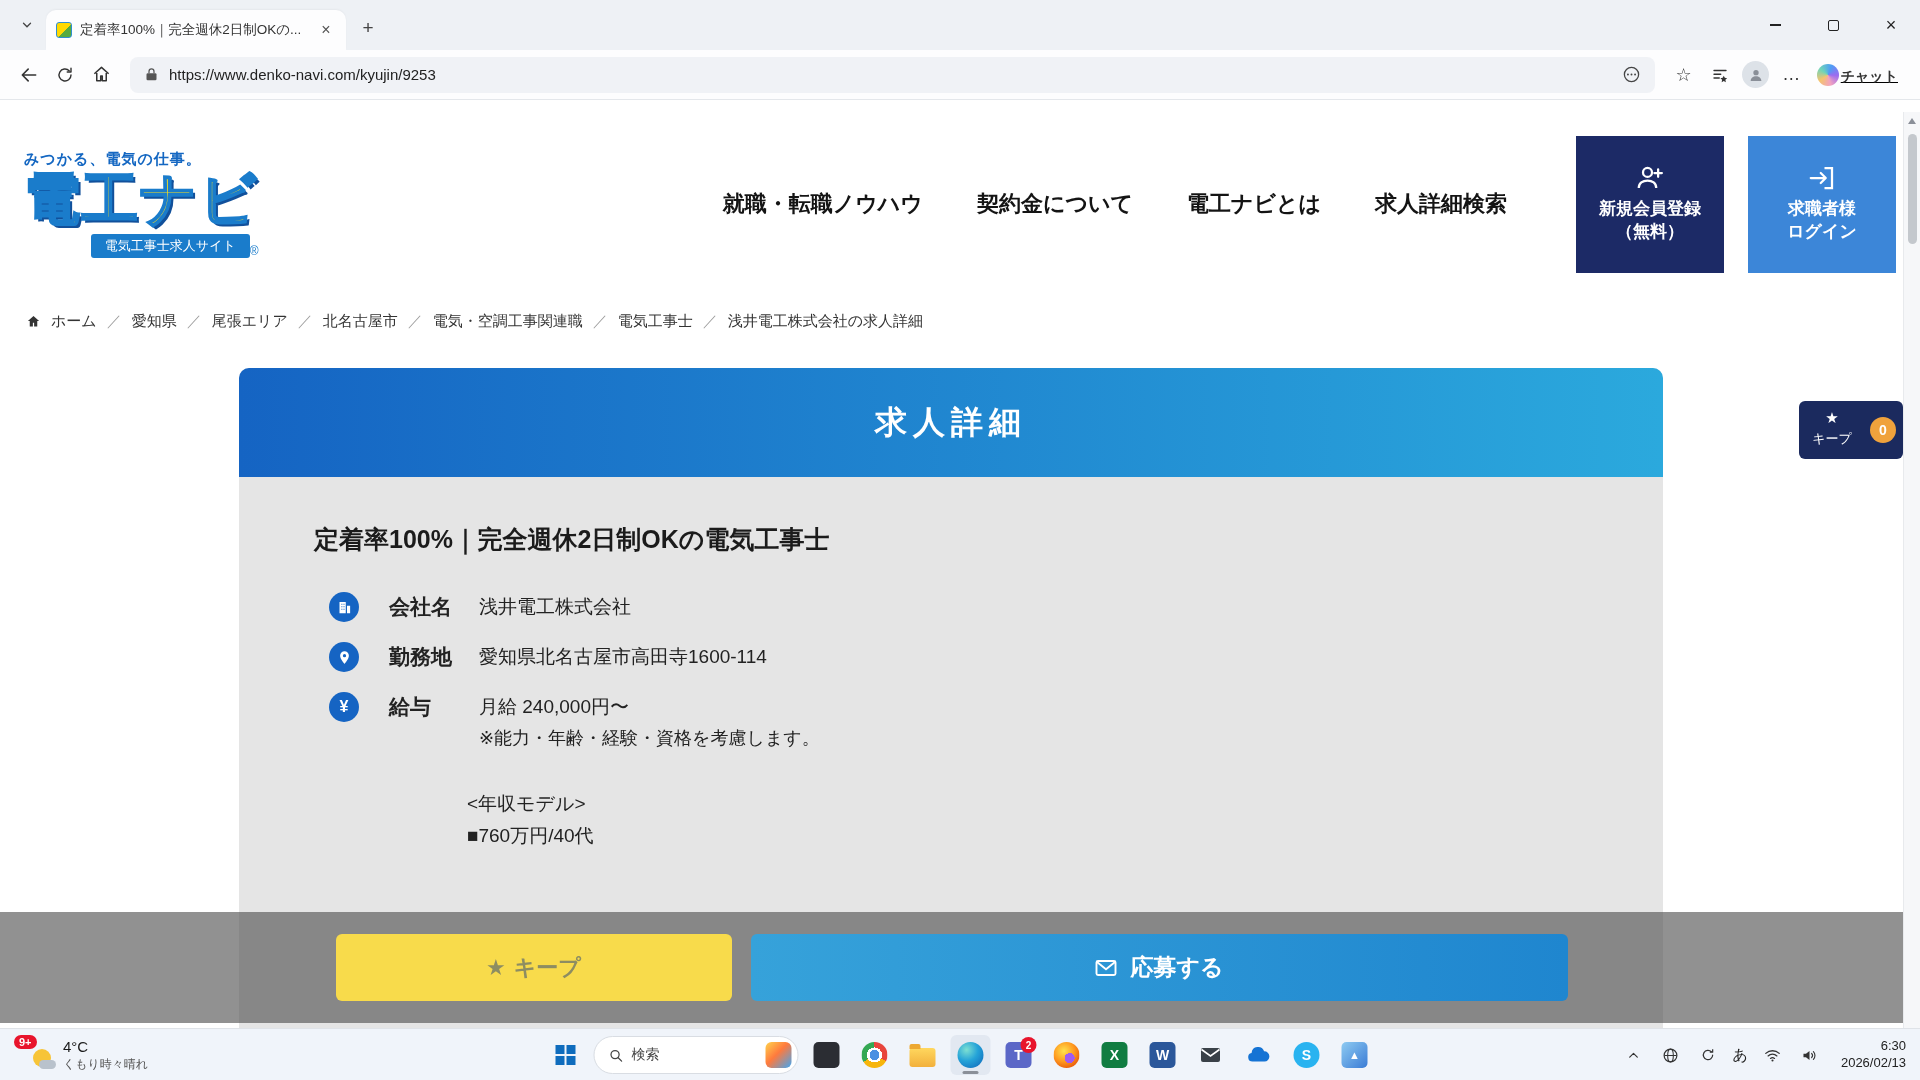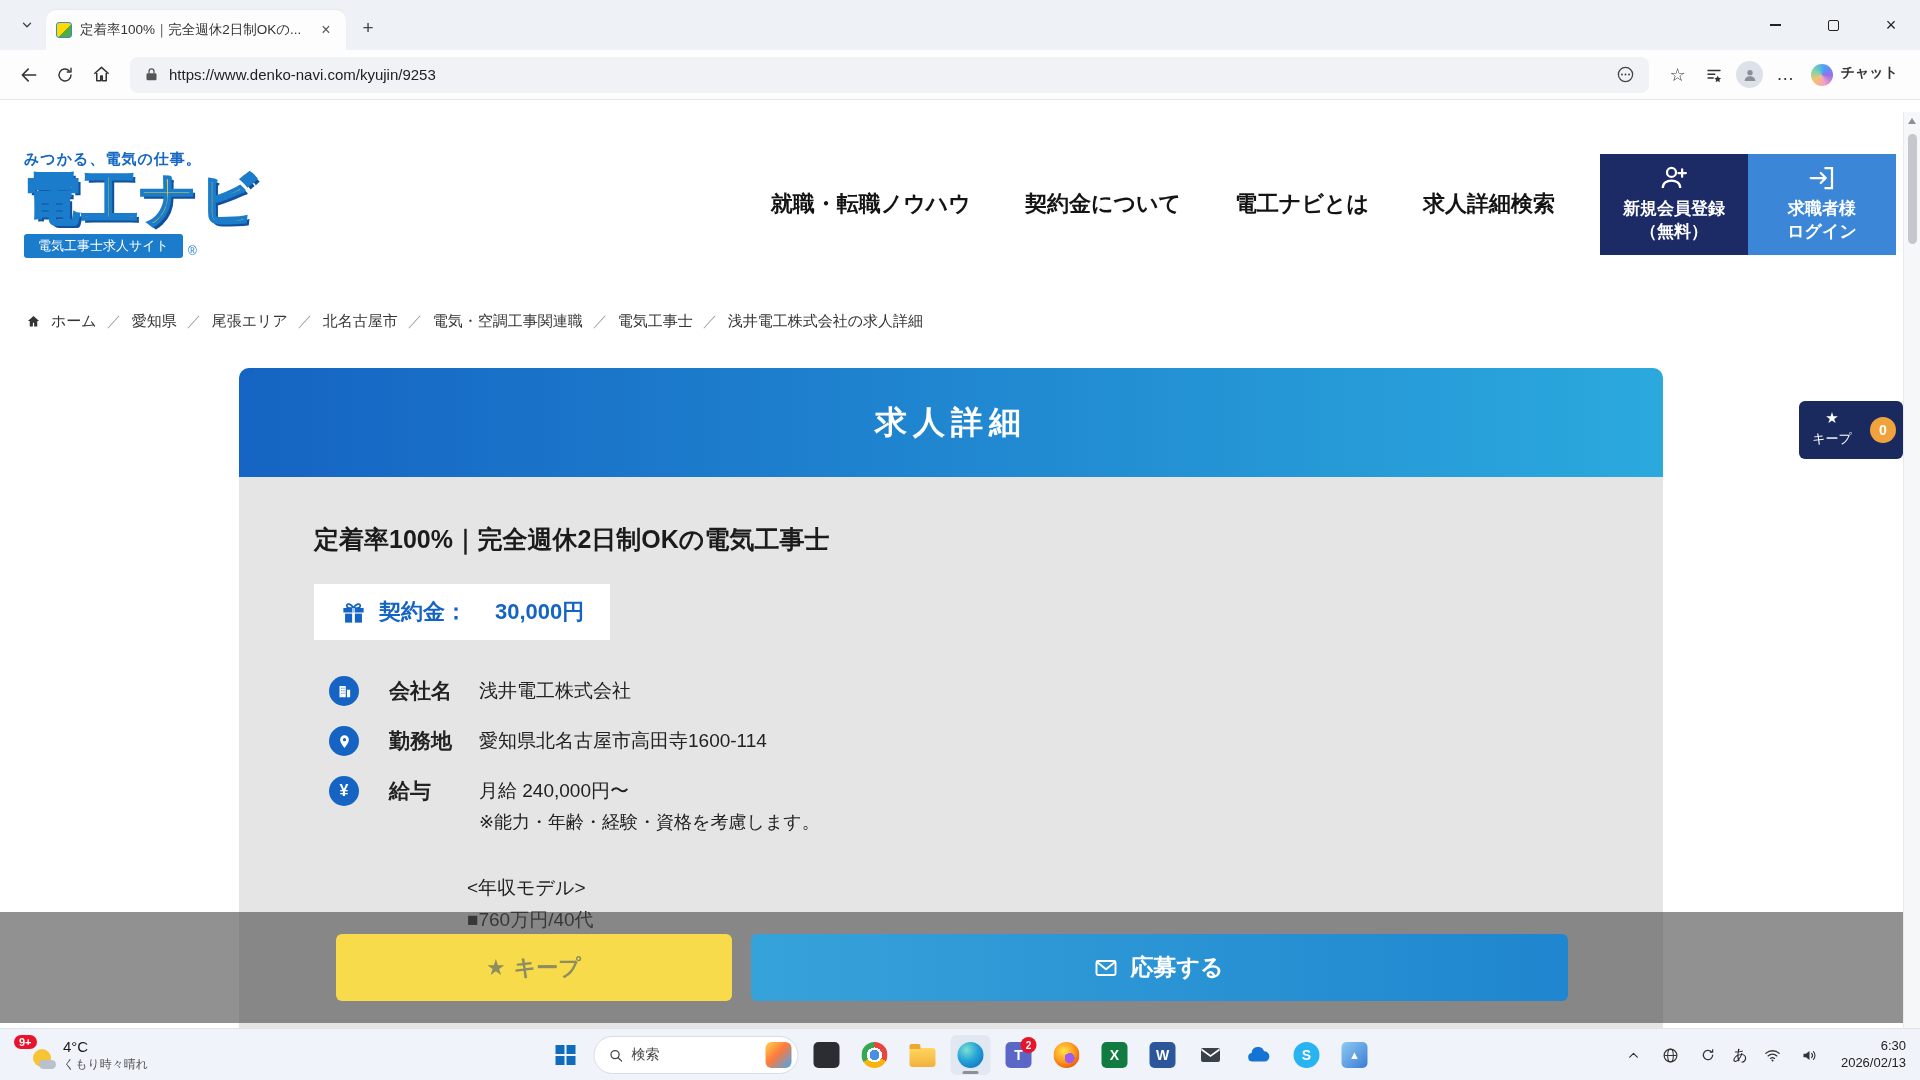--- a/index.html
+++ b/index.html
@@ -22,37 +22,37 @@
   .close-glyph { font-size:18px; line-height:1; }
 
   
   .navbar { height:50px; background:#fdfdfe; border-bottom:1px solid #e4e7eb; display:flex; align-items:center; padding:0 12px; gap:2px; }
   .nav-btn { width:34px; height:34px; border-radius:6px; display:flex; align-items:center; justify-content:center; color:#333; flex-shrink:0; }
   .addressbar { flex:1; height:36px; background:#f0f2f6; border-radius:8px; margin:0 10px; display:flex; align-items:center; padding:0 14px; gap:10px; }
   .url { font-size:15px; color:#222; }
   .addr-right { margin-left:auto; display:flex; align-items:center; }
   .more-btn { font-size:18px; color:#333; letter-spacing:1px; }
   .avatar { width:27px; height:27px; border-radius:50%; background:#dde2e8; display:flex; align-items:center; justify-content:center; }
-  .copilot { display:flex; align-items:flex-start; gap:8px; padding:4px 10px 4px 6px; border-radius:15px; }
+  .copilot { display:flex; align-items:flex-end; gap:2px; padding:4px 10px 4px 6px; border-radius:15px;text-decoration:underline; }
   .copilot-icon { width:22px; height:22px; border-radius:50%; background:conic-gradient(from 20deg,#4e9df5,#9b6cf0,#f2a2c0,#f5c36e,#6fd5b8,#4e9df5); }
   .copilot-label { font-size:14px; color:#333; font-weight:bold; }
 
   
   .page { position:absolute; top:112px; left:0; width:1920px; height:928px; background:#fff; overflow:hidden; }
 
   .site-header { height:184px; display:flex; align-items:center; padding-left:24px; background:#fff; }
   .logo-tagline { color:#1467c2; font-size:15px; font-weight:bold; letter-spacing:1px; }
   .logo-name { font-size:56px; font-weight:bold; color:#ffe11a; -webkit-text-stroke:2px #1a7ccb; text-shadow:3px 3px 0 #11509b; letter-spacing:2px; line-height:1.08; }
-  .logo-bottom { display:flex; align-items:flex-end; gap:5px; margin-top:5px; }
+  .logo-bottom { display:flex; align-items:flex-end; margin-top:5px;justify-content:flex-end; }
   .logo-sub { background:#1a7ccb; color:#fff; font-size:13px; padding:3px 14px; border-radius:3px; }
   .logo-reg { color:#1a7ccb; font-size:12px; }
   .main-nav { display:flex; gap:54px; margin-left:auto; margin-right:45px; }
   .main-nav-item { font-size:22px; font-weight:bold; color:#141414; cursor:pointer; }
   .hdr-btns { display:flex; margin-right:24px; }
-  .hdr-btn { width:148px; height:101px; display:flex; flex-direction:column; align-items:center; justify-content:center; color:#fff; font-size:17px; font-weight:bold; gap:4px; text-align:center; line-height:1.45; cursor:pointer; }
+  .hdr-btn { width:148px; height:137px; display:flex; flex-direction:column; align-items:center; justify-content:center; color:#fff; font-size:17px; font-weight:bold; gap:4px; text-align:center; line-height:1.45; cursor:pointer;margin-left:24px; }
   .register { background:#1c2a66; }
   .login { background:#3c86d8; }
 
   .breadcrumb { margin-top:14px; padding-left:26px; display:flex; align-items:center; gap:10px; font-size:15px; color:#333; height:22px; }
   .bc-sep { color:#999; }
   .bc-item { cursor:pointer; }
 
   .job-card { margin:36px 0 0 239px; width:1424px; height:672px; background:#e5e5e5; border-radius:10px 10px 0 0; }
   .card-header { height:109px; border-radius:10px 10px 0 0; background:linear-gradient(90deg,#1564c3,#2ba9dd); display:flex; align-items:center; justify-content:center; color:#fff; font-size:32px; font-weight:bold; letter-spacing:6px; }
   .card-body { padding:46px 75px 0; }
@@ -265,32 +265,20 @@
       <span class="bc-item">電気工事士</span>
       <span class="bc-sep">／</span>
       <span class="bc-item">浅井電工株式会社の求人詳細</span>
     </div>
 
     <div class="job-card">
       <div class="card-header">求人詳細</div>
       <div class="card-body">
         <div class="job-title">定着率100%｜完全週休2日制OKの電気工事士</div>
 
-        <div class="bonus-box">
-          <svg width="27" height="27" viewBox="0 0 24 24">
-              <rect x="3" y="8" width="18" height="4" fill="#1564c3"></rect>
-              <rect x="4.5" y="13" width="6.6" height="8" fill="#1564c3"></rect>
-              <rect x="12.9" y="13" width="6.6" height="8" fill="#1564c3"></rect>
-              <path d="M12 8C10 4 6 3.5 6 6s4 2 6 2zm0 0c2-4 6-4.5 6-2s-4 2-6 2z" fill="none" stroke="#1564c3" stroke-width="1.6"></path>
-              <rect x="10.9" y="8" width="2.2" height="13" fill="#fff"></rect>
-              <rect x="10.9" y="8" width="2.2" height="4" fill="#9ec4e8"></rect>
-            </svg>
-          <span class="bonus-label">契約金：</span>
-          <span class="bonus-value">30,000円</span>
-        </div>
 
         <div class="details">
           <div class="detail-row">
             <span class="d-icon">
               <svg width="15" height="15" viewBox="0 0 24 24">
                   <path d="M4 21V3h10v18H4zm12 0V9h5v12h-5z" fill="#fff"></path>
                   <path d="M7 6h1.6v1.6H7zm3.4 0H12v1.6h-1.6zM7 10h1.6v1.6H7zm3.4 0H12v1.6h-1.6zM7 14h1.6v1.6H7zm3.4 0H12v1.6h-1.6z" fill="#1564c3"></path>
                 </svg>
             </span>
             <span class="d-label">会社名</span>

